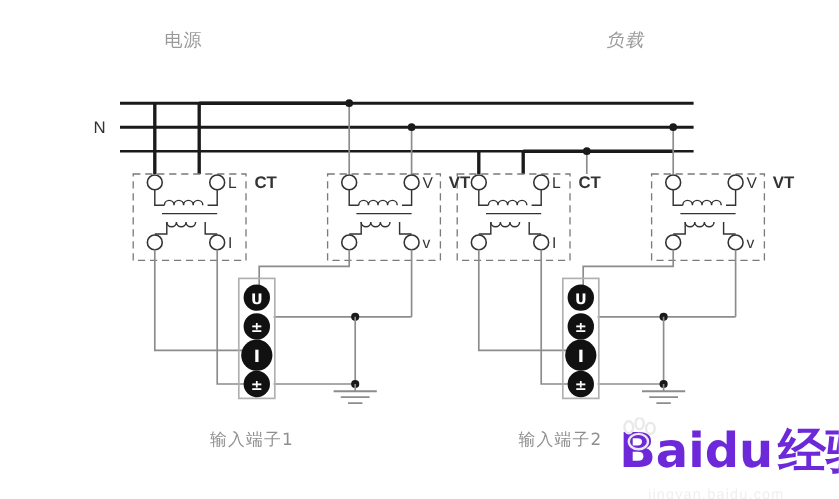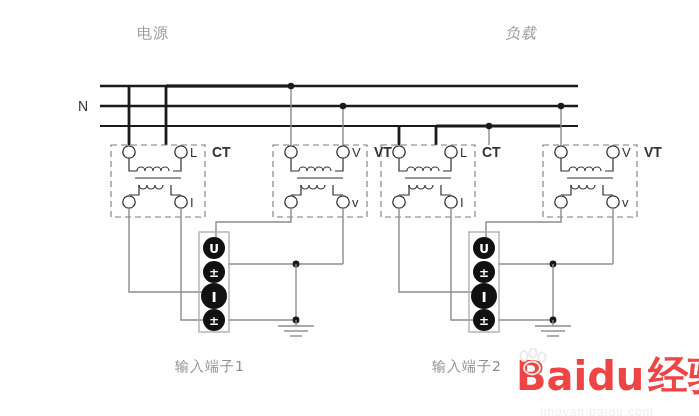--- a/index.html
+++ b/index.html
@@ -25,21 +25,21 @@
   .cap-bot{font-size:14px;color:#8f8f8f;text-align:right;}
 
   .wm{
     position:absolute;
     pointer-events:none;
     user-select:none;
   }
   .wm-main{
     font-size:40px;
     font-weight:bold;
-    color:#ef4444;
+    color:#6d28d9;
     letter-spacing:0px;
     white-space:nowrap;
     font-family:"DejaVu Sans","Liberation Sans",sans-serif;
   }
   .wm-sub{
     font-size:12px;
     color:#efefef;
     letter-spacing:1px;
     white-space:nowrap;
     font-family:"Liberation Sans",sans-serif;

